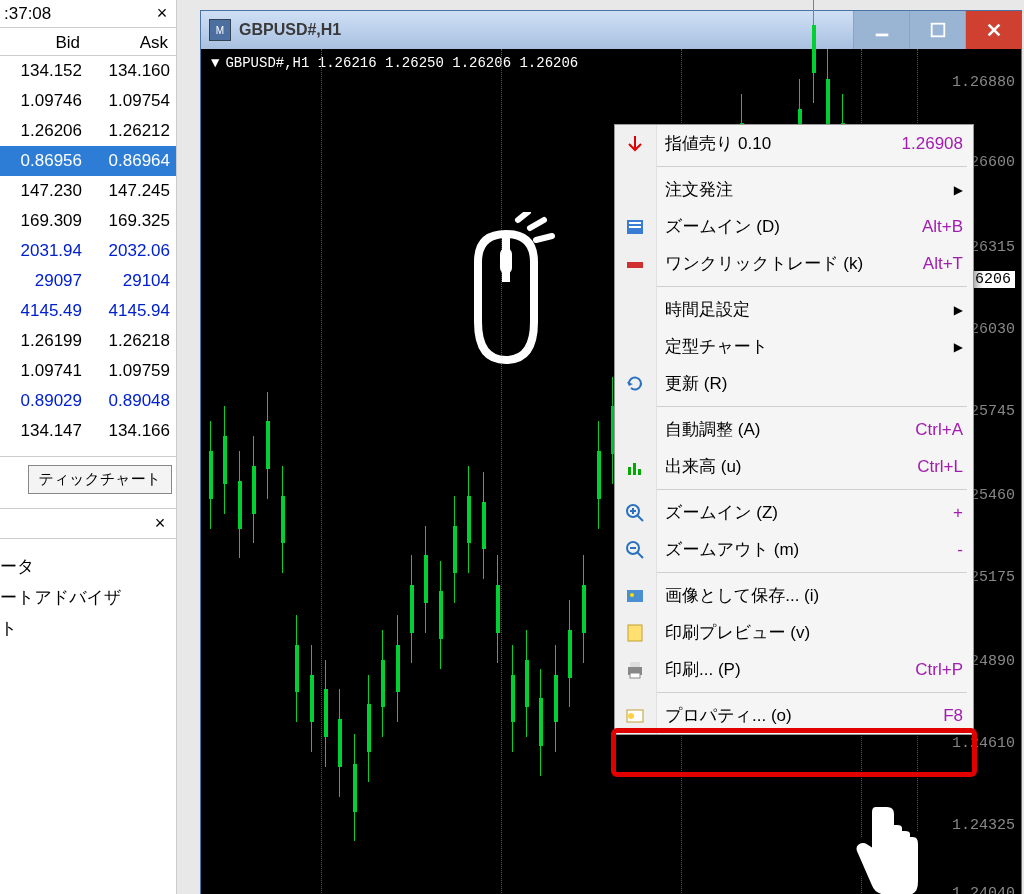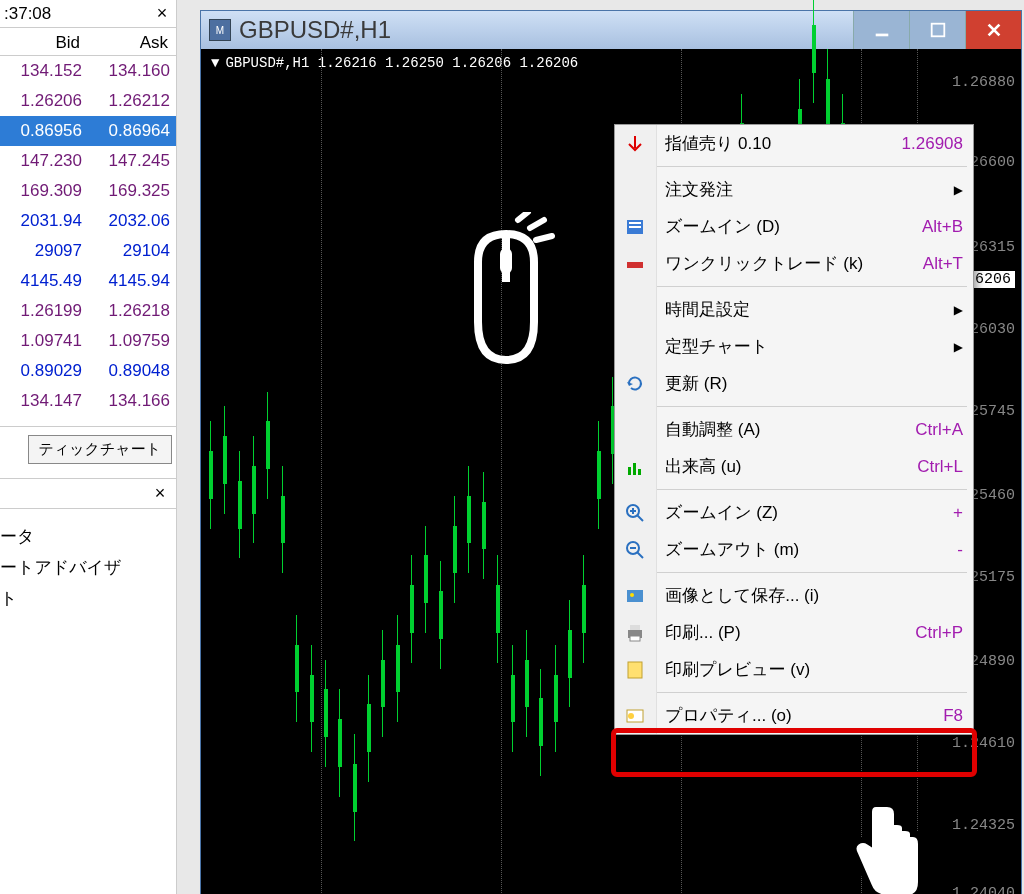--- a/index.html
+++ b/index.html
@@ -5,33 +5,33 @@
   * { box-sizing: border-box; margin: 0; padding: 0; }
   body { font-family: "MS PGothic", "Segoe UI", Arial, sans-serif; font-size: 13px; background: #e8e8e8; width: 1024px; height: 894px; overflow: hidden; position: relative; }
   .left-panel { position: absolute; left: 0; top: 0; width: 177px; height: 894px; background: #fff; border-right: 1px solid #ccc; }
   .time-row { display:flex; align-items:center; height:28px; border-bottom:1px solid #ccc; padding:0 4px; }
   .time-cell { flex:1; font-size: 17px; color:#000; }
   .close-x { width:20px; text-align:center; font-size:18px; cursor:pointer; }
   .bidask-header { display:flex; height:28px; border-bottom:1px solid #ccc; }
   .bidask-header div { flex:1; text-align:right; padding:5px 8px 0 9px; font-size:17px; }
   .price-row { display:flex; height:30px; }
   .price-cell { flex:1; text-align:right; padding:5px 6px 0 0; font-size:17px; }
-  .red { color:#701a75; }
+  .red { color:#000000; }
   .blue { color:#0020d0; }
   .selrow .price-cell { background:#2d7cd6; color:#fff; }
   .tick-btn-row { padding:8px 4px; border-top:1px solid #ccc; margin-top:10px; display:flex; justify-content:flex-end; }
   .tick-btn { border:1px solid #888; background:#f4f4f4; padding:4px 10px; font-size:15px; }
   .close2-row { display:flex; justify-content:flex-end; padding:4px 6px; border-top:1px solid #ccc; border-bottom:1px solid #ccc; margin-top:6px; }
   .tree-area { padding:12px 8px 0 0; }
   .tree-item { font-size:17px; padding:4px 0 4px 0; text-align:left; color:#000; }
 
   .chart-window { position:absolute; left:200px; top:10px; width:822px; height:884px; background:#000; border:1px solid #4a74a8; }
   .titlebar { height:38px; background:linear-gradient(#cfe0f5,#a8c0e0); display:flex; align-items:center; padding:0 0 0 8px; }
   .titlebar-icon { width:22px; height:22px; background:#4d6fa0; border:1px solid #345; margin-right:8px; display:flex; align-items:center; justify-content:center; color:#fff; font-size:10px; }
-  .titlebar-text { flex:1; font-size:24px; color:#3a3a3a; }
+  .titlebar-text { flex:1; font-size:16px; color:#3a3a3a;font-weight:bold; }
   .win-btns { display:flex; height:100%; }
   .win-btn { width:56px; height:100%; display:flex; align-items:center; justify-content:center; border-left:1px solid #8aa; }
   .win-min { background:#9ab5d4; }
   .win-max { background:#9ab5d4; }
   .win-close { background:#d04030; }
   .win-btn svg { width:18px; height:18px; }
   .chart-area { position:relative; width:100%; height:846px; background:#000; }
   .chart-label { position:absolute; left:10px; top:6px; color:#fff; font-size:14px; font-family: "Courier New", monospace; }
   .chart-label .tri { color:#fff; margin-right:6px; }
   .yscale { position:absolute; right:0; top:0; width:104px; height:100%; background:#000; border-left:1px dotted #555; }
@@ -66,20 +66,24 @@
     <div class="close-x">×</div>
   </div>
   <div class="bidask-header">
     <div>Bid</div>
     <div>Ask</div>
   </div>
   <div id="price-rows">
       <div class="price-row">
         <div class="price-cell red">134.152</div>
         <div class="price-cell red">134.160</div>
+      </div>
+      <div class="price-row">
+        <div class="price-cell red">1.09746</div>
+        <div class="price-cell red">1.09754</div>
       </div>
       <div class="price-row">
         <div class="price-cell red">1.26206</div>
         <div class="price-cell red">1.26212</div>
       </div>
       <div class="price-row selrow">
         <div class="price-cell ">0.86956</div>
         <div class="price-cell ">0.86964</div>
       </div>
       <div class="price-row">
@@ -388,35 +392,35 @@
             <svg width="20" height="20">
               <rect x="2" y="4" width="16" height="12" fill="#4a90d0"></rect>
               <circle cx="7" cy="9" r="2" fill="#fd0"></circle>
             </svg>
           </span>
           <span>画像として保存... (i)</span>
         </div>
         <div class="menu-item">
           <span class="menu-icon">
             <svg width="20" height="20">
+              <rect x="3" y="2" width="14" height="16" fill="#ffe070" stroke="#c0a030"></rect>
+            </svg>
+          </span>
+          <span>印刷プレビュー (v)</span>
+        </div>
+        <div class="menu-item">
+          <span class="menu-icon">
+            <svg width="20" height="20">
               <rect x="3" y="7" width="14" height="8" fill="#888"></rect>
               <rect x="5" y="2" width="10" height="5" fill="#ddd"></rect>
               <rect x="5" y="13" width="10" height="5" fill="#fff" stroke="#888"></rect>
             </svg>
           </span>
           <span>印刷... (P)</span>
           <span class="shortcut">Ctrl+P</span>
-        </div>
-        <div class="menu-item">
-          <span class="menu-icon">
-            <svg width="20" height="20">
-              <rect x="3" y="2" width="14" height="16" fill="#ffe070" stroke="#c0a030"></rect>
-            </svg>
-          </span>
-          <span>印刷プレビュー (v)</span>
         </div>
         <div class="menu-sep"></div>
         <div class="menu-item">
           <span class="menu-icon">
             <svg width="20" height="20">
               <rect x="2" y="4" width="16" height="12" fill="#fff" stroke="#c0a030"></rect>
               <circle cx="6" cy="10" r="3" fill="#ffd040"></circle>
             </svg>
           </span>
           <span>プロパティ... (o)</span>

